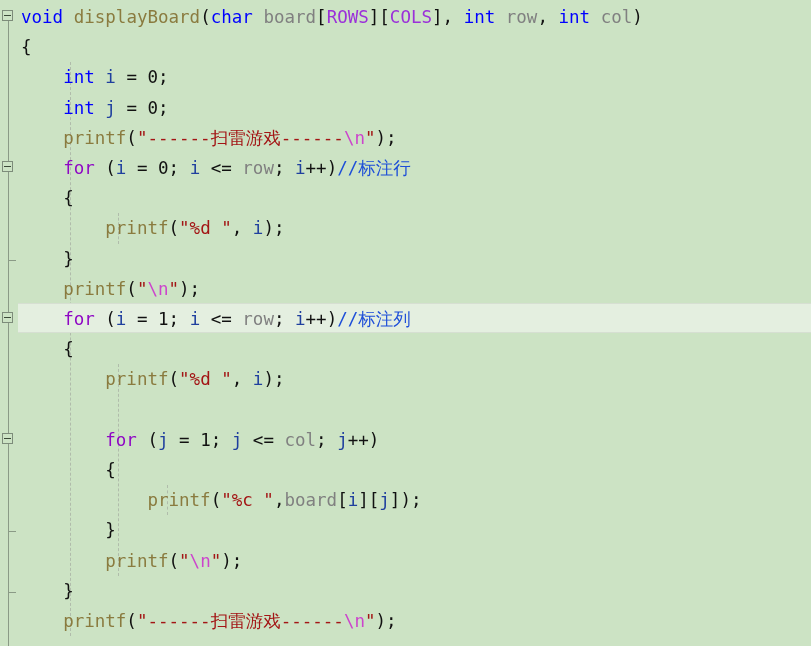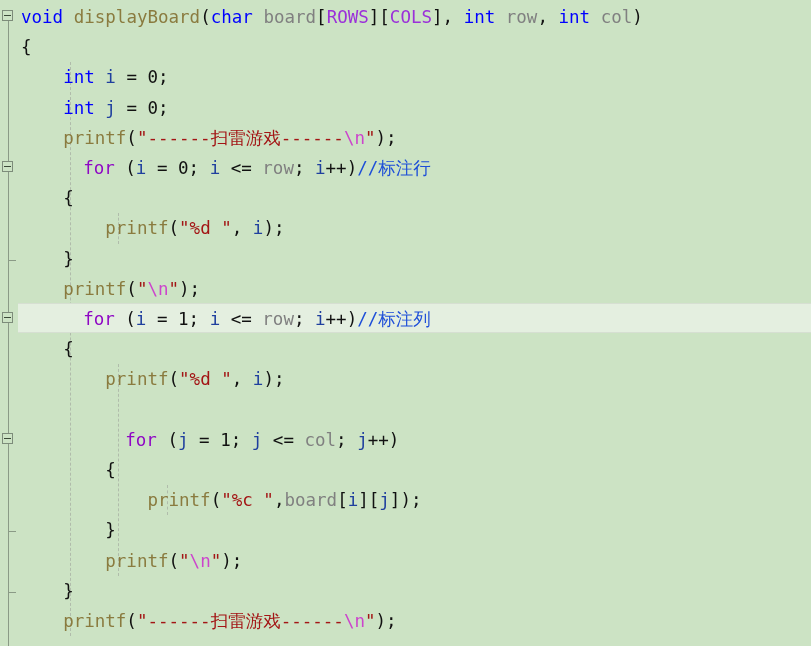--- a/index.html
+++ b/index.html
@@ -93,21 +93,21 @@
     height: 30.2px;
     white-space: pre;
     padding-left: 21px;
     box-sizing: border-box;
     text-align: right;
   }
 
   
   .t-plain   { color: #8a7b3f; }
   .t-kw      { color: #0000ff; }
-  .t-ctrl    { color: #8f08c4; margin-left: 20px; }
+  .t-ctrl    { color: #8f08c4; }
   .t-macro   { color: #9b30d9; }
   .t-ident   { color: #808080; }
   .t-var     { color: #1f3f9e; }
   .t-punct   { color: #111111; }
   .t-str     { color: #a31515; }
   .t-esc     { color: #cc44cc; }
   .t-num     { color: #111111; }
   .t-cmt     { color: #1d4ed8; }
   .t-brace   { color: #111111; }
 </style>

